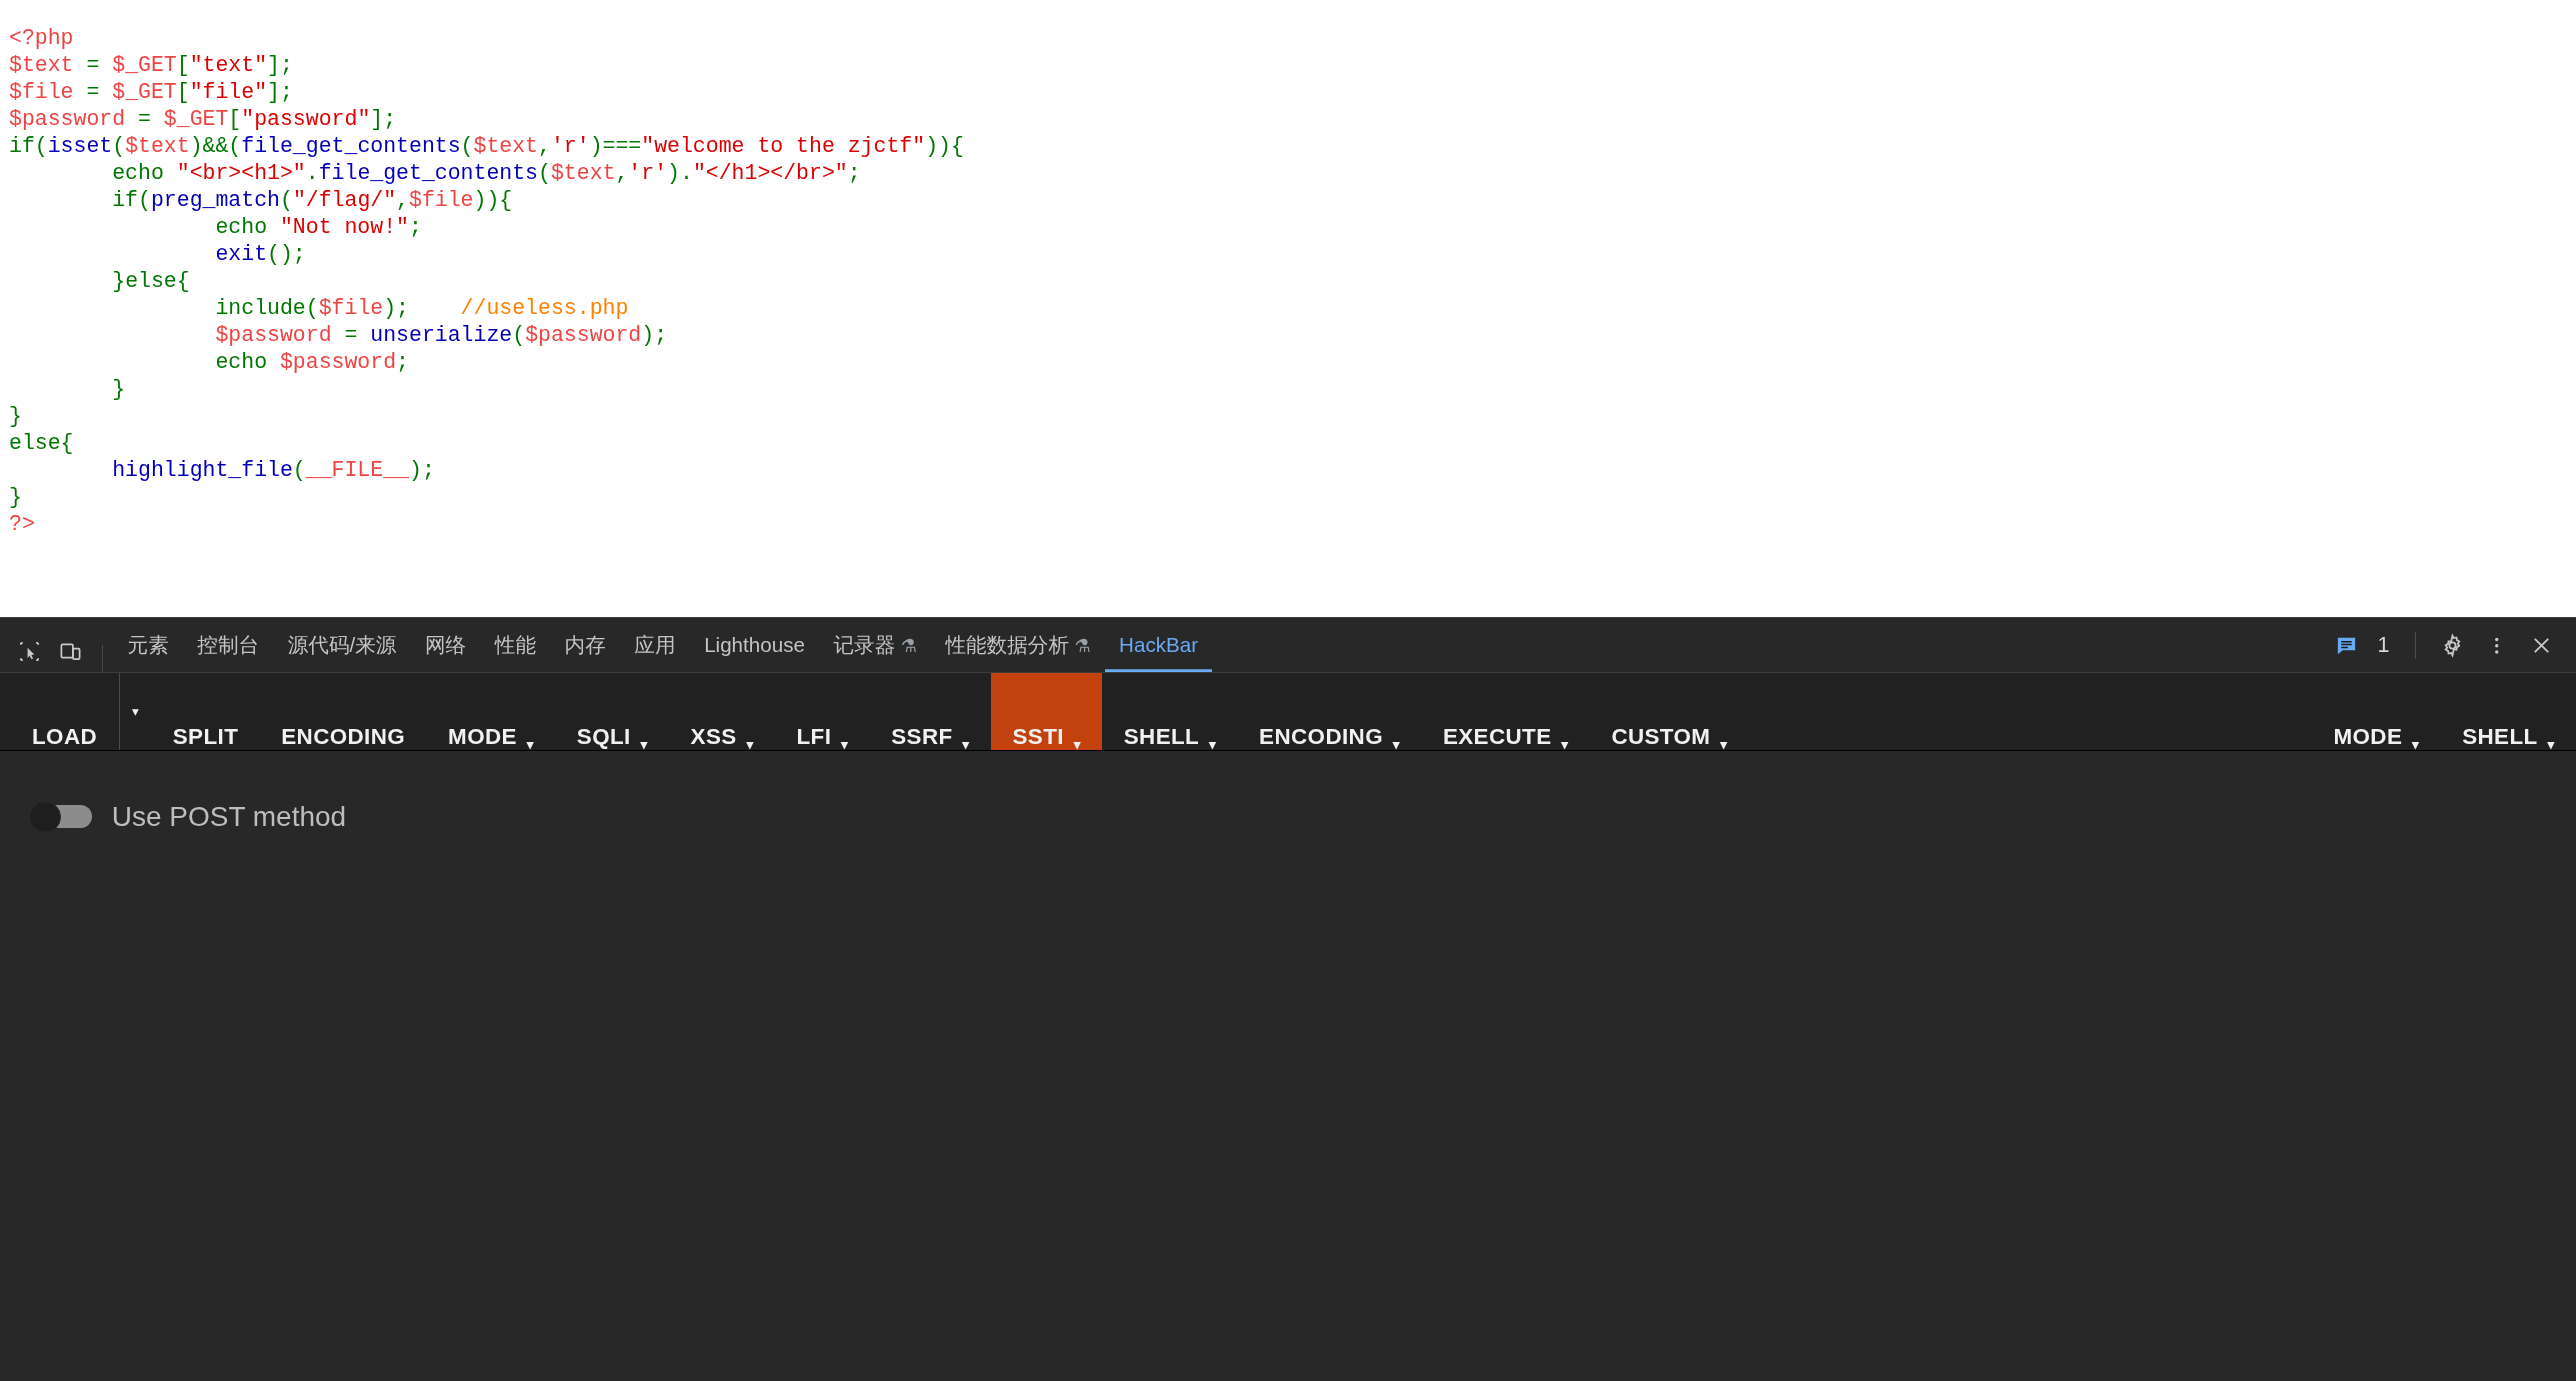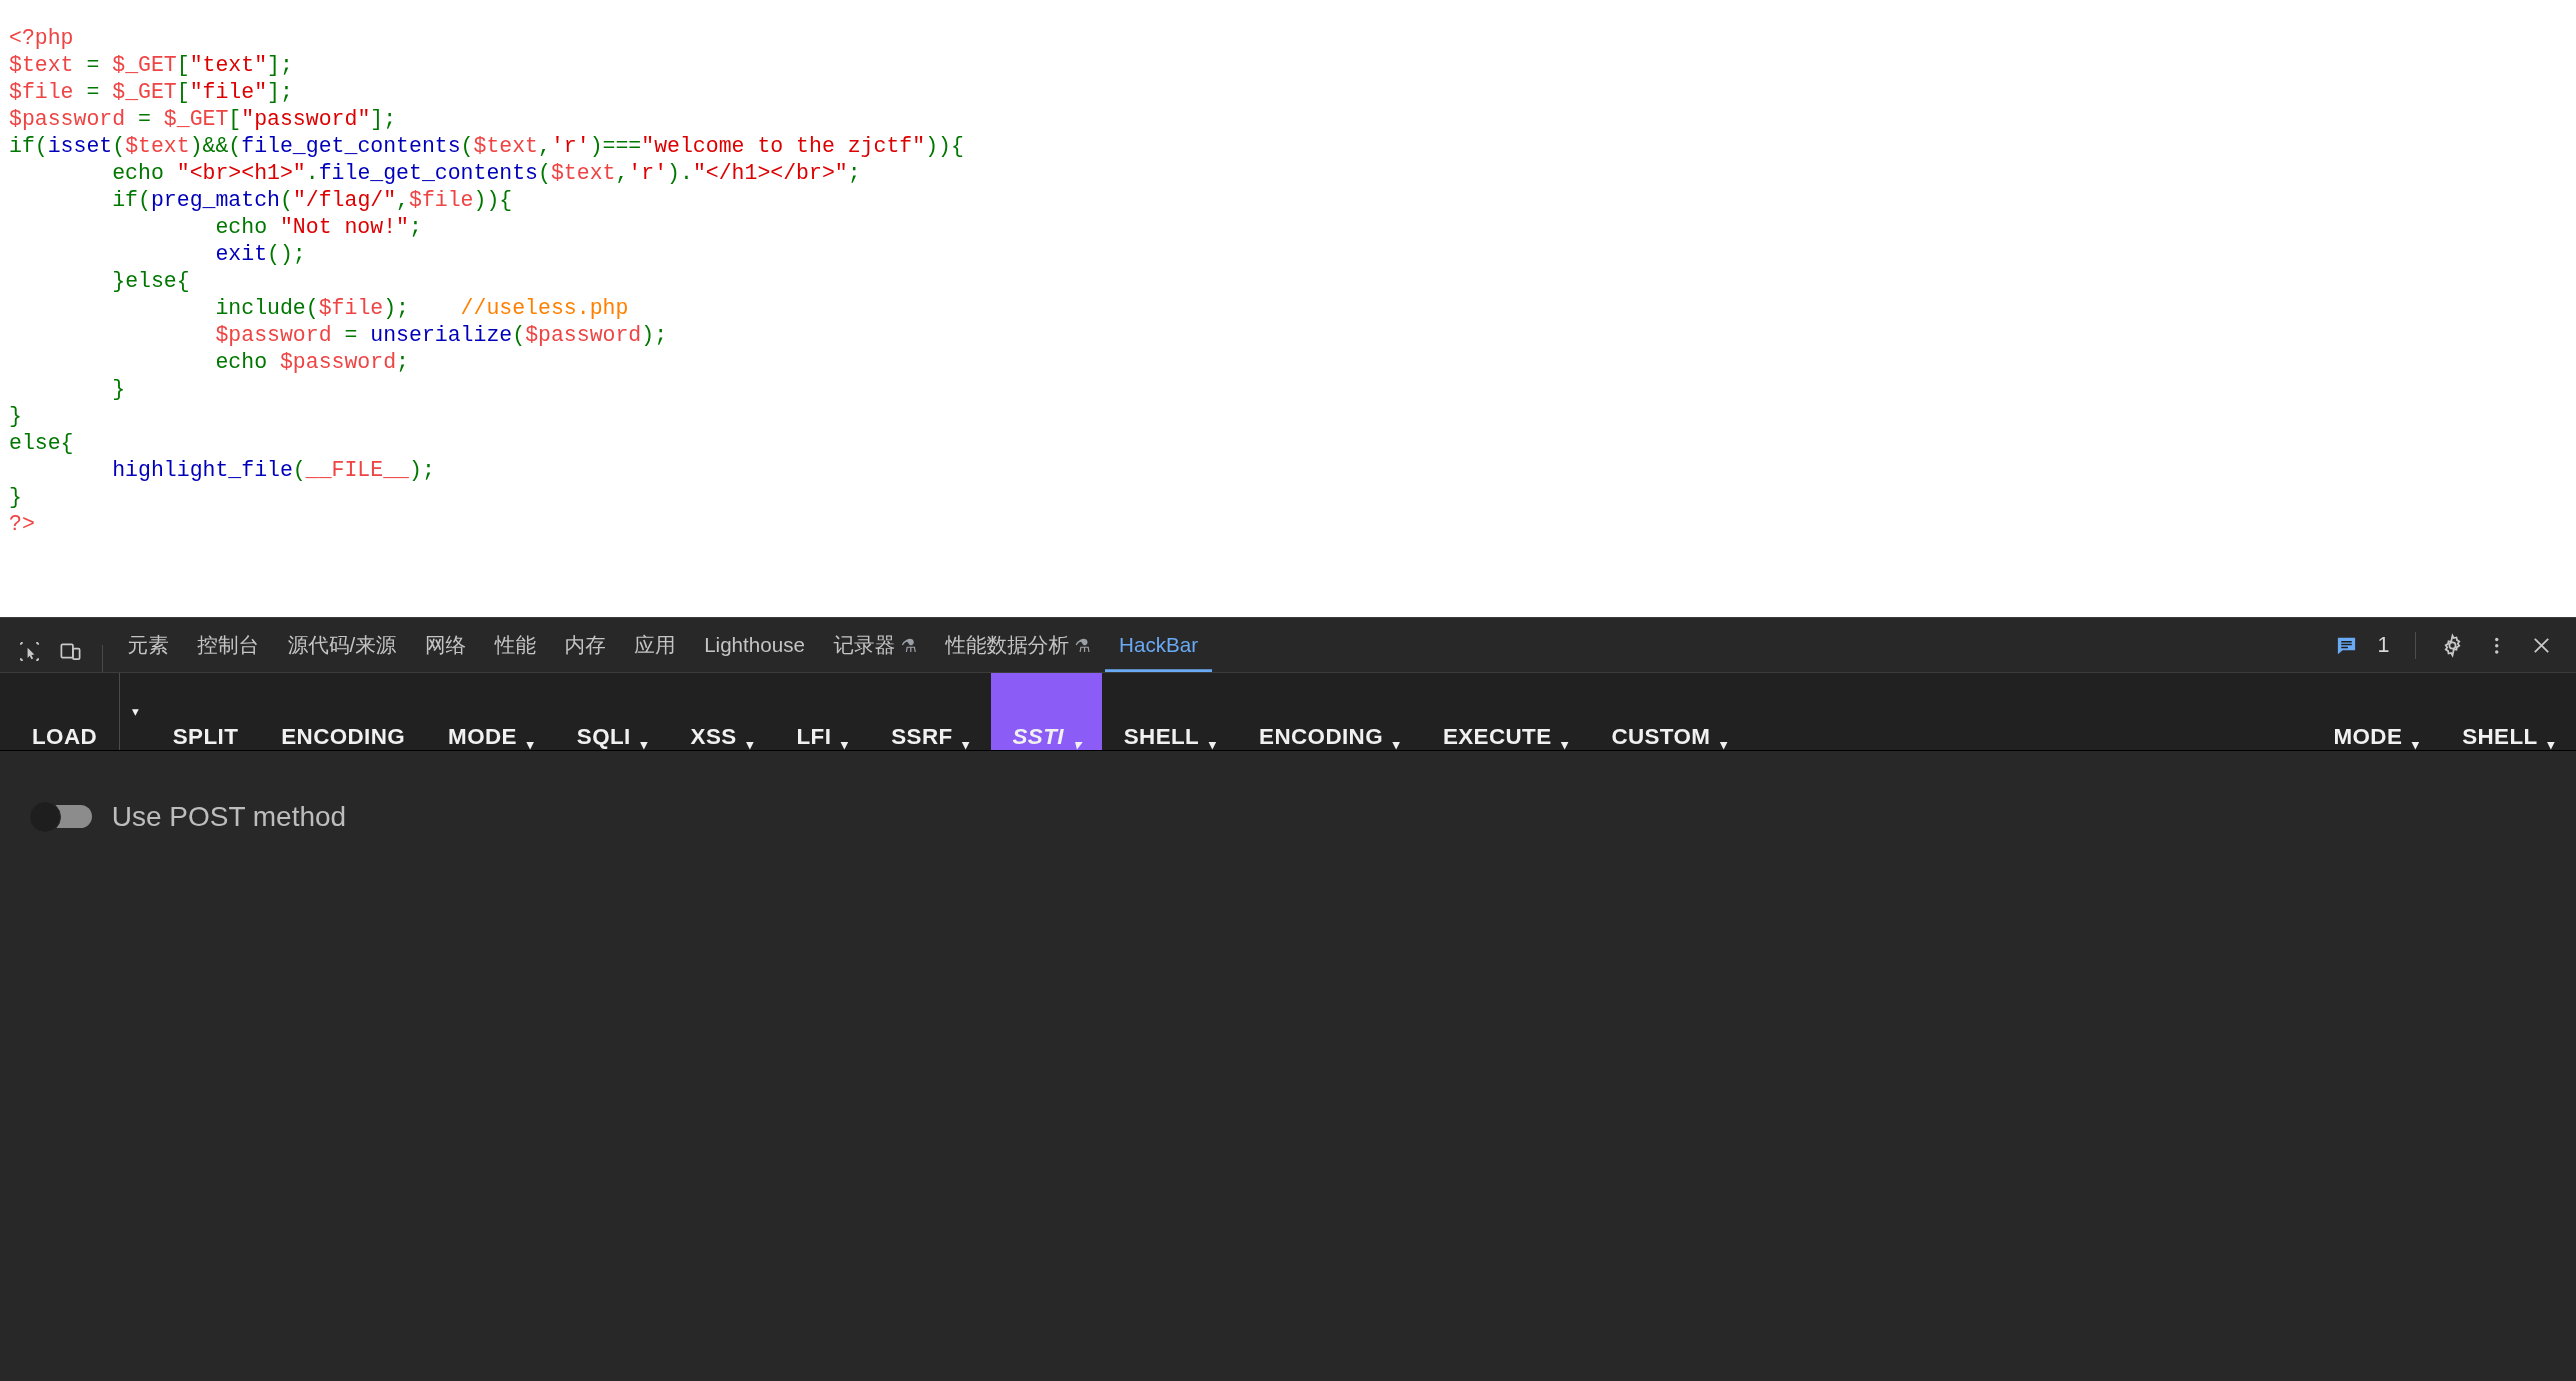--- a/index.html
+++ b/index.html
@@ -135,21 +135,21 @@
   }
   .hb-split-caret {
     color: #f1f1f1;
     display: flex;
     align-items: center;
     padding: 0 12.5px;
     font-size: 13.4px;
     border-left: 0.9px solid #4b4b4b;
     flex: 0 0 auto;
   }
-  .hb-btn.hovered { background: #8b5cf6; font-style: italic; }
+  .hb-btn.hovered { background: #c2410c; }
   .hb-spacer { flex: 1 1 auto; }
 
   
   #url-section {
     padding: 23px 29px 0 29px;
   }
   .field-label {
     color: #9e9e9e;
     font-size: 19px;
     font-family: "Liberation Sans", sans-serif;

